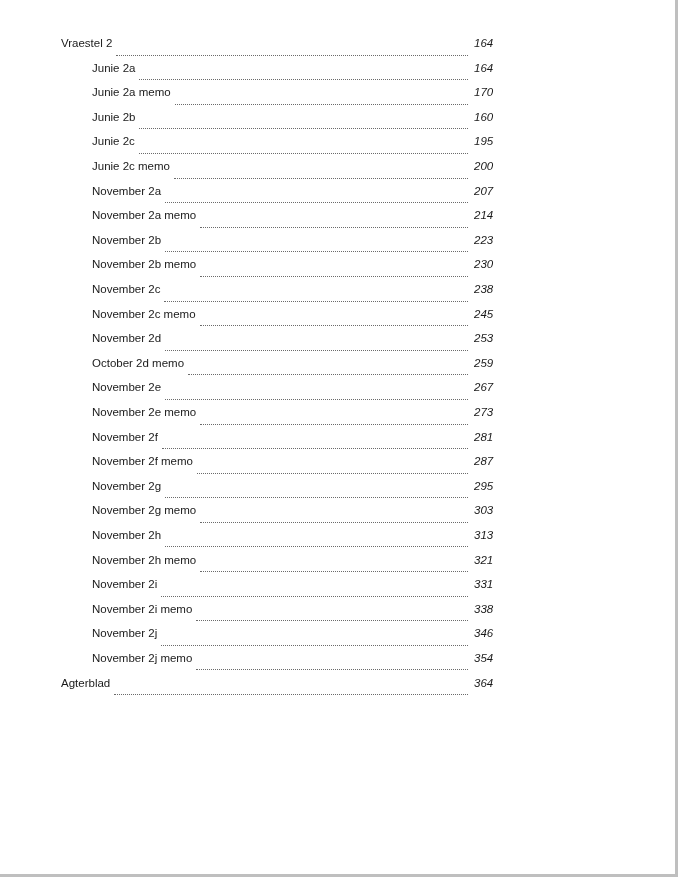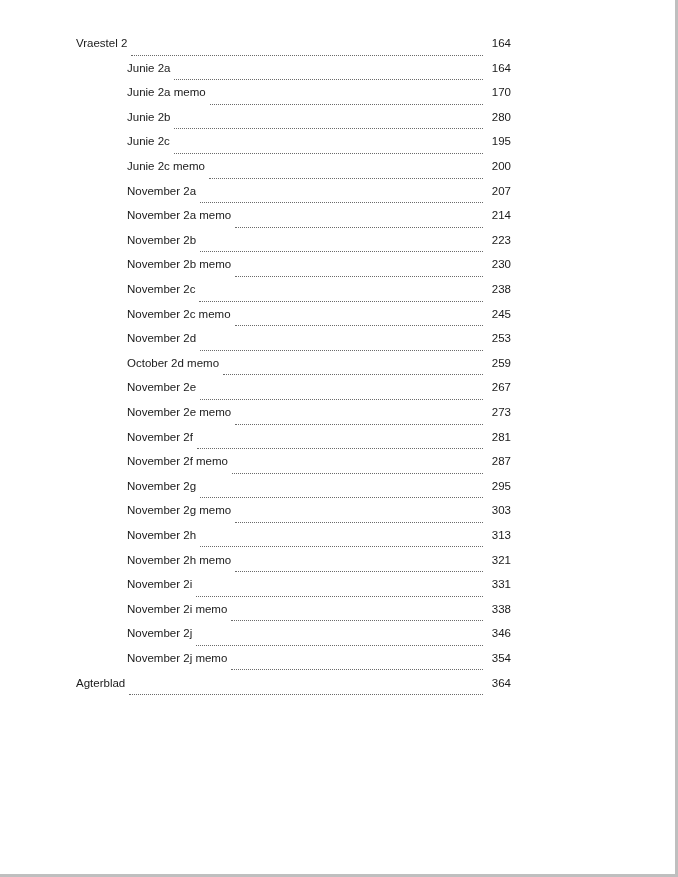--- a/index.html
+++ b/index.html
@@ -29,21 +29,21 @@
   .page-border-bottom {
     position: absolute;
     left: 0;
     bottom: 0;
     width: 678px;
     height: 3px;
     background: #bfbfbf;
   }
   .content {
     position: absolute;
-    left: 76px;
+    left: 61px;
     top: 34px;
     width: 435px;
   }
   .toc-entry {
     display: flex;
     align-items: flex-end;
     font-size: 11.5px;
     color: #1a1a1a;
     line-height: 1.0;
     height: 24.6px;
@@ -56,29 +56,29 @@
     flex: 1 1 auto;
     border-bottom: 1px dotted #6b6b6b;
     height: 0;
     position: relative;
     top: -3px;
     min-width: 10px;
   }
   .toc-entry .pageno {
     white-space: nowrap;
     padding-left: 6px;
-    text-align: right;
     min-width: 22px;
+    font-style: italic;
   }
   
   .lvl1 .label {
     margin-left: 0px;
   }
   .lvl2 .label {
-    margin-left: 51px;
+    margin-left: 31px;
   }
   
   .toc-entry .pageno {
     position: relative;
     top: -9px;
   }
   .toc-entry .label {
     position: relative;
     top: -9px;
   }
@@ -102,21 +102,21 @@
         <span class="pageno">164</span>
       </div>
       <div class="toc-entry lvl2">
         <span class="label">Junie 2a memo</span>
         <span class="leader"></span>
         <span class="pageno">170</span>
       </div>
       <div class="toc-entry lvl2">
         <span class="label">Junie 2b</span>
         <span class="leader"></span>
-        <span class="pageno">280</span>
+        <span class="pageno">160</span>
       </div>
       <div class="toc-entry lvl2">
         <span class="label">Junie 2c</span>
         <span class="leader"></span>
         <span class="pageno">195</span>
       </div>
       <div class="toc-entry lvl2">
         <span class="label">Junie 2c memo</span>
         <span class="leader"></span>
         <span class="pageno">200</span>

